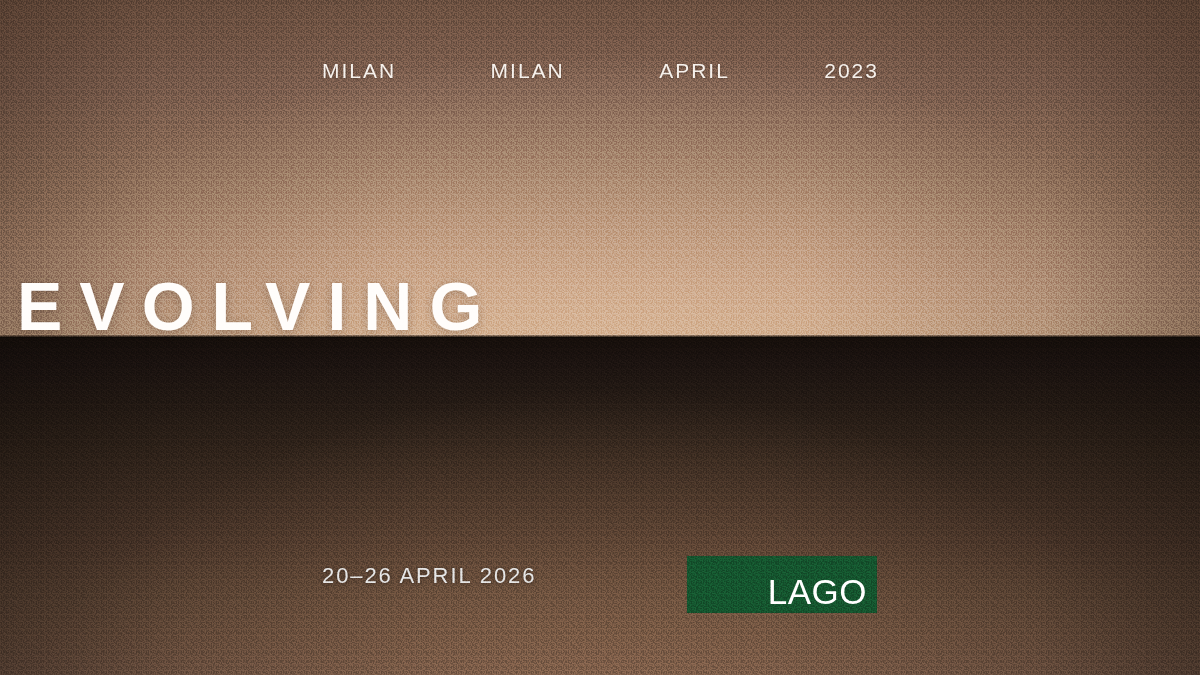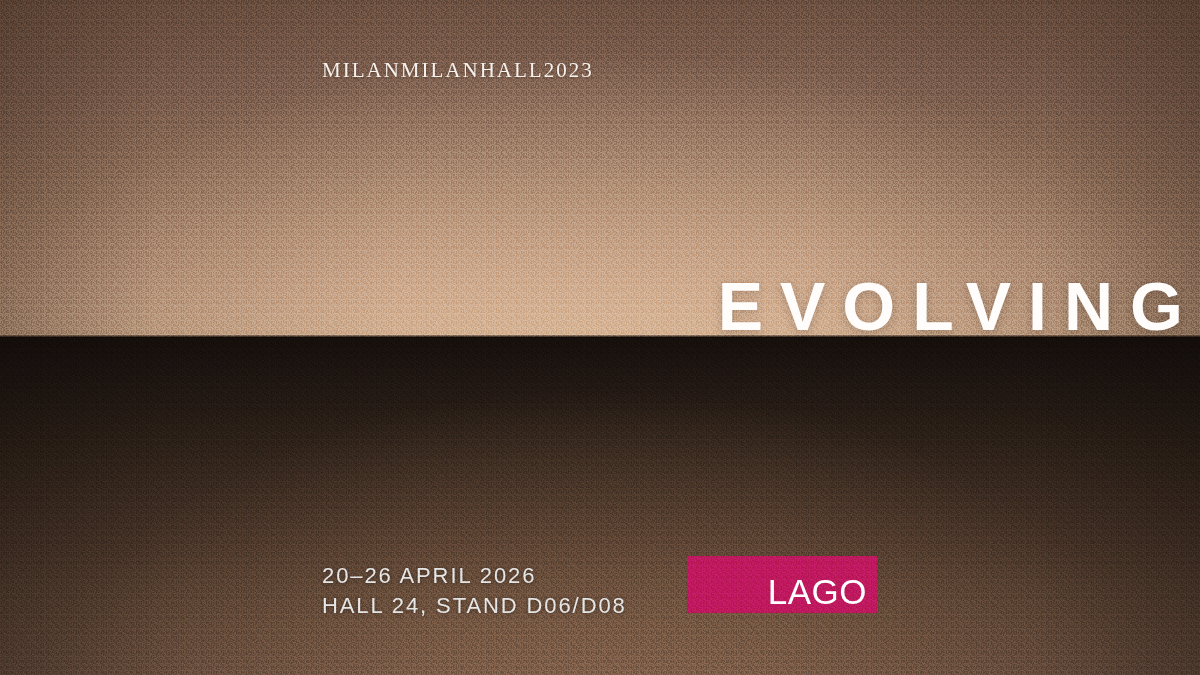--- a/index.html
+++ b/index.html
@@ -152,40 +152,40 @@
     height: 675px;
   }
 
   
   .eyebrow {
     position: absolute;
     left: 322px;
     top: 60px;
     width: 557px;
     display: flex;
+    justify-content: space-between;
     align-items: baseline;
-    font-family: Liberation Serif, serif;
   }
   .eyebrow-item {
     color: #f6f1ec;
     font-size: 21px;
     font-weight: 400;
     letter-spacing: 2.0px;
     line-height: 1;
     white-space: nowrap;
     text-shadow: 0 1px 3px rgba(30,18,10,0.30);
   }
 
   
   .headline {
     position: absolute;
     left: 0;
     top: 272px;
     width: 1200px;
-    text-align: right;
+    text-align: left;
     color: #fffdfb;
     font-size: 68px;
     font-weight: 700;
     letter-spacing: 17px;
     line-height: 1;
     text-indent: 17px;
     white-space: nowrap;
     text-shadow: 0 2px 10px rgba(34,20,12,0.22);
   }
 
@@ -205,21 +205,21 @@
     text-shadow: 0 1px 4px rgba(10,6,4,0.45);
   }
 
   
   .logo-plate {
     position: absolute;
     left: 687px;
     top: 556px;
     width: 190px;
     height: 57px;
-    background: #be185d;
+    background: #14532d;
     box-sizing: border-box;
     display: flex;
     align-items: flex-end;
     justify-content: flex-end;
     padding: 16px 10px 4px 0;
   }
   .logo-word {
     color: #ffffff;
     font-size: 35px;
     font-weight: 400;
@@ -238,29 +238,28 @@
   <div class="ground"></div>
   <div class="ground-vignette"></div>
 
   <div class="horizon-line"></div>
 
   <div class="content">
 
     <div class="eyebrow">
       <div class="eyebrow-item">MILAN</div>
       <div class="eyebrow-item">MILAN</div>
-      <div class="eyebrow-item">HALL</div>
+      <div class="eyebrow-item">APRIL</div>
       <div class="eyebrow-item">2023</div>
     </div>
 
     <div class="headline">EVOLVING</div>
 
     <div class="info">
       <div class="info-line">20–26 APRIL 2026</div>
-      <div class="info-line">HALL 24, STAND D06/D08</div>
     </div>
 
     <div class="logo-plate">
       <span class="logo-word">LAGO</span>
     </div>
 
   </div>
 
   <div class="grain"></div>
   <div class="grain2"></div>

